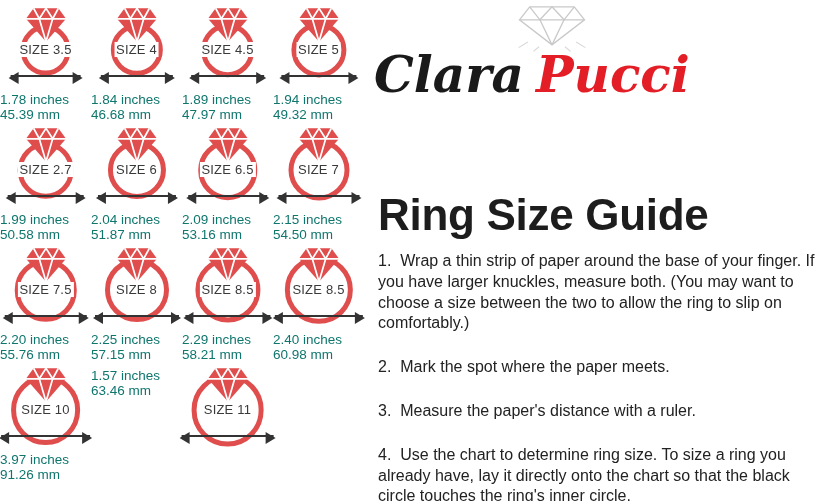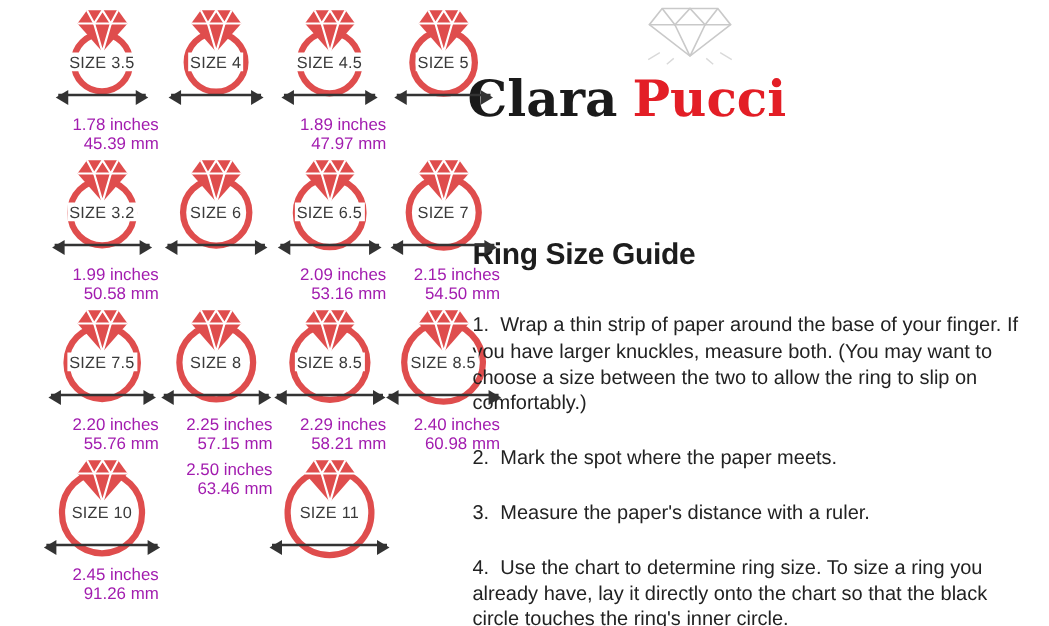--- a/index.html
+++ b/index.html
@@ -13,21 +13,20 @@
     color: #242424;
   }
 
   
   .grid {
     position: absolute; left: 0; top: 6px;
     width: 368px;
     display: grid;
     grid-template-columns: repeat(4, 91px);
     row-gap: 4px;
-    padding-left: 36px;
   }
   .cell { position: relative; height: 116px; }
   .figure { position: relative; height: 84px; }
 
   .circle {
     position: absolute; left: 50%; top: 44px;
     transform: translate(-50%, -50%);
     width: var(--d); height: var(--d);
     border: 5px solid var(--ring-red);
     border-radius: 50%;
@@ -63,44 +62,44 @@
     content: ""; position: absolute; top: -4.9px;
     width: 0; height: 0;
     border-top: 6px solid transparent;
     border-bottom: 6px solid transparent;
   }
   .arrow::before { left: -2px; border-right: 10px solid var(--arrow-col); }
   .arrow::after  { right: -2px; border-left: 10px solid var(--arrow-col); }
 
   .measure {
     margin-top: 2px;
-    text-align: right;
+    text-align: left;
     font-size: 13.5px;
     line-height: 1.12;
-    color: #a21caf;
+    color: #0f766e;
   }
 
   
   .logo { position: absolute; left: 372px; top: 0; width: 440px; height: 100px; }
   .logo-diamond { position: absolute; left: 140px; top: 4px; width: 80px; height: 52px; }
   .logo-text {
     position: absolute; left: 2px; bottom: 0;
     font-family: "DejaVu Serif", serif;
-    font-weight: bold;
-    font-size: 40px; line-height: 1;
+    font-style: italic; font-weight: bold;
+    font-size: 50px; line-height: 1;
     white-space: nowrap;
   }
   .logo-word-black { color: var(--brand-black); margin-right: 12px; }
   .logo-word-red   { color: var(--brand-red); }
 
   
   .title {
     position: absolute; left: 378px; top: 190px;
     margin: 0;
-    font-size: 24px; font-weight: bold;
+    font-size: 44px; font-weight: bold;
     color: #1d1d1d;
     letter-spacing: -0.3px;
   }
   .steps {
     position: absolute; left: 378px; top: 251px;
     width: 452px;
     font-size: 16px; line-height: 1.3;
     color: #222222;
   }
   .steps p { margin: 0 0 23px 0; }
@@ -138,20 +137,24 @@
           <path d="M9,2 L35,2 L43,13 L22,37 L1,13 Z" fill="currentColor"></path>
           <g stroke="#ffffff" stroke-width="1.8" fill="none">
             <path d="M1,13 L43,13"></path>
             <path d="M9,2 L15,13 L22,2 L29,13 L35,2"></path>
             <path d="M15,13 L22,37 M29,13 L22,37"></path>
           </g>
         </svg>
         <span class="size-label">SIZE 4</span>
         <div class="arrow"></div>
       </div>
+      <div class="measure">
+        <div>1.84 inches</div>
+        <div>46.68 mm</div>
+      </div>
     </div>
 
     <div class="cell" style="--d: 53.7px;">
       <div class="figure">
         <div class="circle"></div>
         <svg class="gem" viewBox="0 0 44 38" aria-hidden="true">
           <path d="M9,2 L35,2 L43,13 L22,37 L1,13 Z" fill="currentColor"></path>
           <g stroke="#ffffff" stroke-width="1.8" fill="none">
             <path d="M1,13 L43,13"></path>
             <path d="M9,2 L15,13 L22,2 L29,13 L35,2"></path>
@@ -174,34 +177,38 @@
           <path d="M9,2 L35,2 L43,13 L22,37 L1,13 Z" fill="currentColor"></path>
           <g stroke="#ffffff" stroke-width="1.8" fill="none">
             <path d="M1,13 L43,13"></path>
             <path d="M9,2 L15,13 L22,2 L29,13 L35,2"></path>
             <path d="M15,13 L22,37 M29,13 L22,37"></path>
           </g>
         </svg>
         <span class="size-label">SIZE 5</span>
         <div class="arrow"></div>
       </div>
+      <div class="measure">
+        <div>1.94 inches</div>
+        <div>49.32 mm</div>
+      </div>
     </div>
 
     <div class="cell" style="--d: 56.6px;">
       <div class="figure">
         <div class="circle"></div>
         <svg class="gem" viewBox="0 0 44 38" aria-hidden="true">
           <path d="M9,2 L35,2 L43,13 L22,37 L1,13 Z" fill="currentColor"></path>
           <g stroke="#ffffff" stroke-width="1.8" fill="none">
             <path d="M1,13 L43,13"></path>
             <path d="M9,2 L15,13 L22,2 L29,13 L35,2"></path>
             <path d="M15,13 L22,37 M29,13 L22,37"></path>
           </g>
         </svg>
-        <span class="size-label">SIZE 3.2</span>
+        <span class="size-label">SIZE 2.7</span>
         <div class="arrow"></div>
       </div>
       <div class="measure">
         <div>1.99 inches</div>
         <div>50.58 mm</div>
       </div>
     </div>
 
     <div class="cell" style="--d: 58.1px;">
       <div class="figure">
@@ -210,20 +217,24 @@
           <path d="M9,2 L35,2 L43,13 L22,37 L1,13 Z" fill="currentColor"></path>
           <g stroke="#ffffff" stroke-width="1.8" fill="none">
             <path d="M1,13 L43,13"></path>
             <path d="M9,2 L15,13 L22,2 L29,13 L35,2"></path>
             <path d="M15,13 L22,37 M29,13 L22,37"></path>
           </g>
         </svg>
         <span class="size-label">SIZE 6</span>
         <div class="arrow"></div>
       </div>
+      <div class="measure">
+        <div>2.04 inches</div>
+        <div>51.87 mm</div>
+      </div>
     </div>
 
     <div class="cell" style="--d: 59.5px;">
       <div class="figure">
         <div class="circle"></div>
         <svg class="gem" viewBox="0 0 44 38" aria-hidden="true">
           <path d="M9,2 L35,2 L43,13 L22,37 L1,13 Z" fill="currentColor"></path>
           <g stroke="#ffffff" stroke-width="1.8" fill="none">
             <path d="M1,13 L43,13"></path>
             <path d="M9,2 L15,13 L22,2 L29,13 L35,2"></path>
@@ -348,28 +359,28 @@
           <g stroke="#ffffff" stroke-width="1.8" fill="none">
             <path d="M1,13 L43,13"></path>
             <path d="M9,2 L15,13 L22,2 L29,13 L35,2"></path>
             <path d="M15,13 L22,37 M29,13 L22,37"></path>
           </g>
         </svg>
         <span class="size-label">SIZE 10</span>
         <div class="arrow"></div>
       </div>
       <div class="measure">
-        <div>2.45 inches</div>
+        <div>3.97 inches</div>
         <div>91.26 mm</div>
       </div>
     </div>
 
     <div class="cell" style="--d: 71.1px;">
       <div class="measure">
-        <div>2.50 inches</div>
+        <div>1.57 inches</div>
         <div>63.46 mm</div>
       </div>
     </div>
 
     <div class="cell" style="--d: 72.8px;">
       <div class="figure">
         <div class="circle"></div>
         <svg class="gem" viewBox="0 0 44 38" aria-hidden="true">
           <path d="M9,2 L35,2 L43,13 L22,37 L1,13 Z" fill="currentColor"></path>
           <g stroke="#ffffff" stroke-width="1.8" fill="none">

